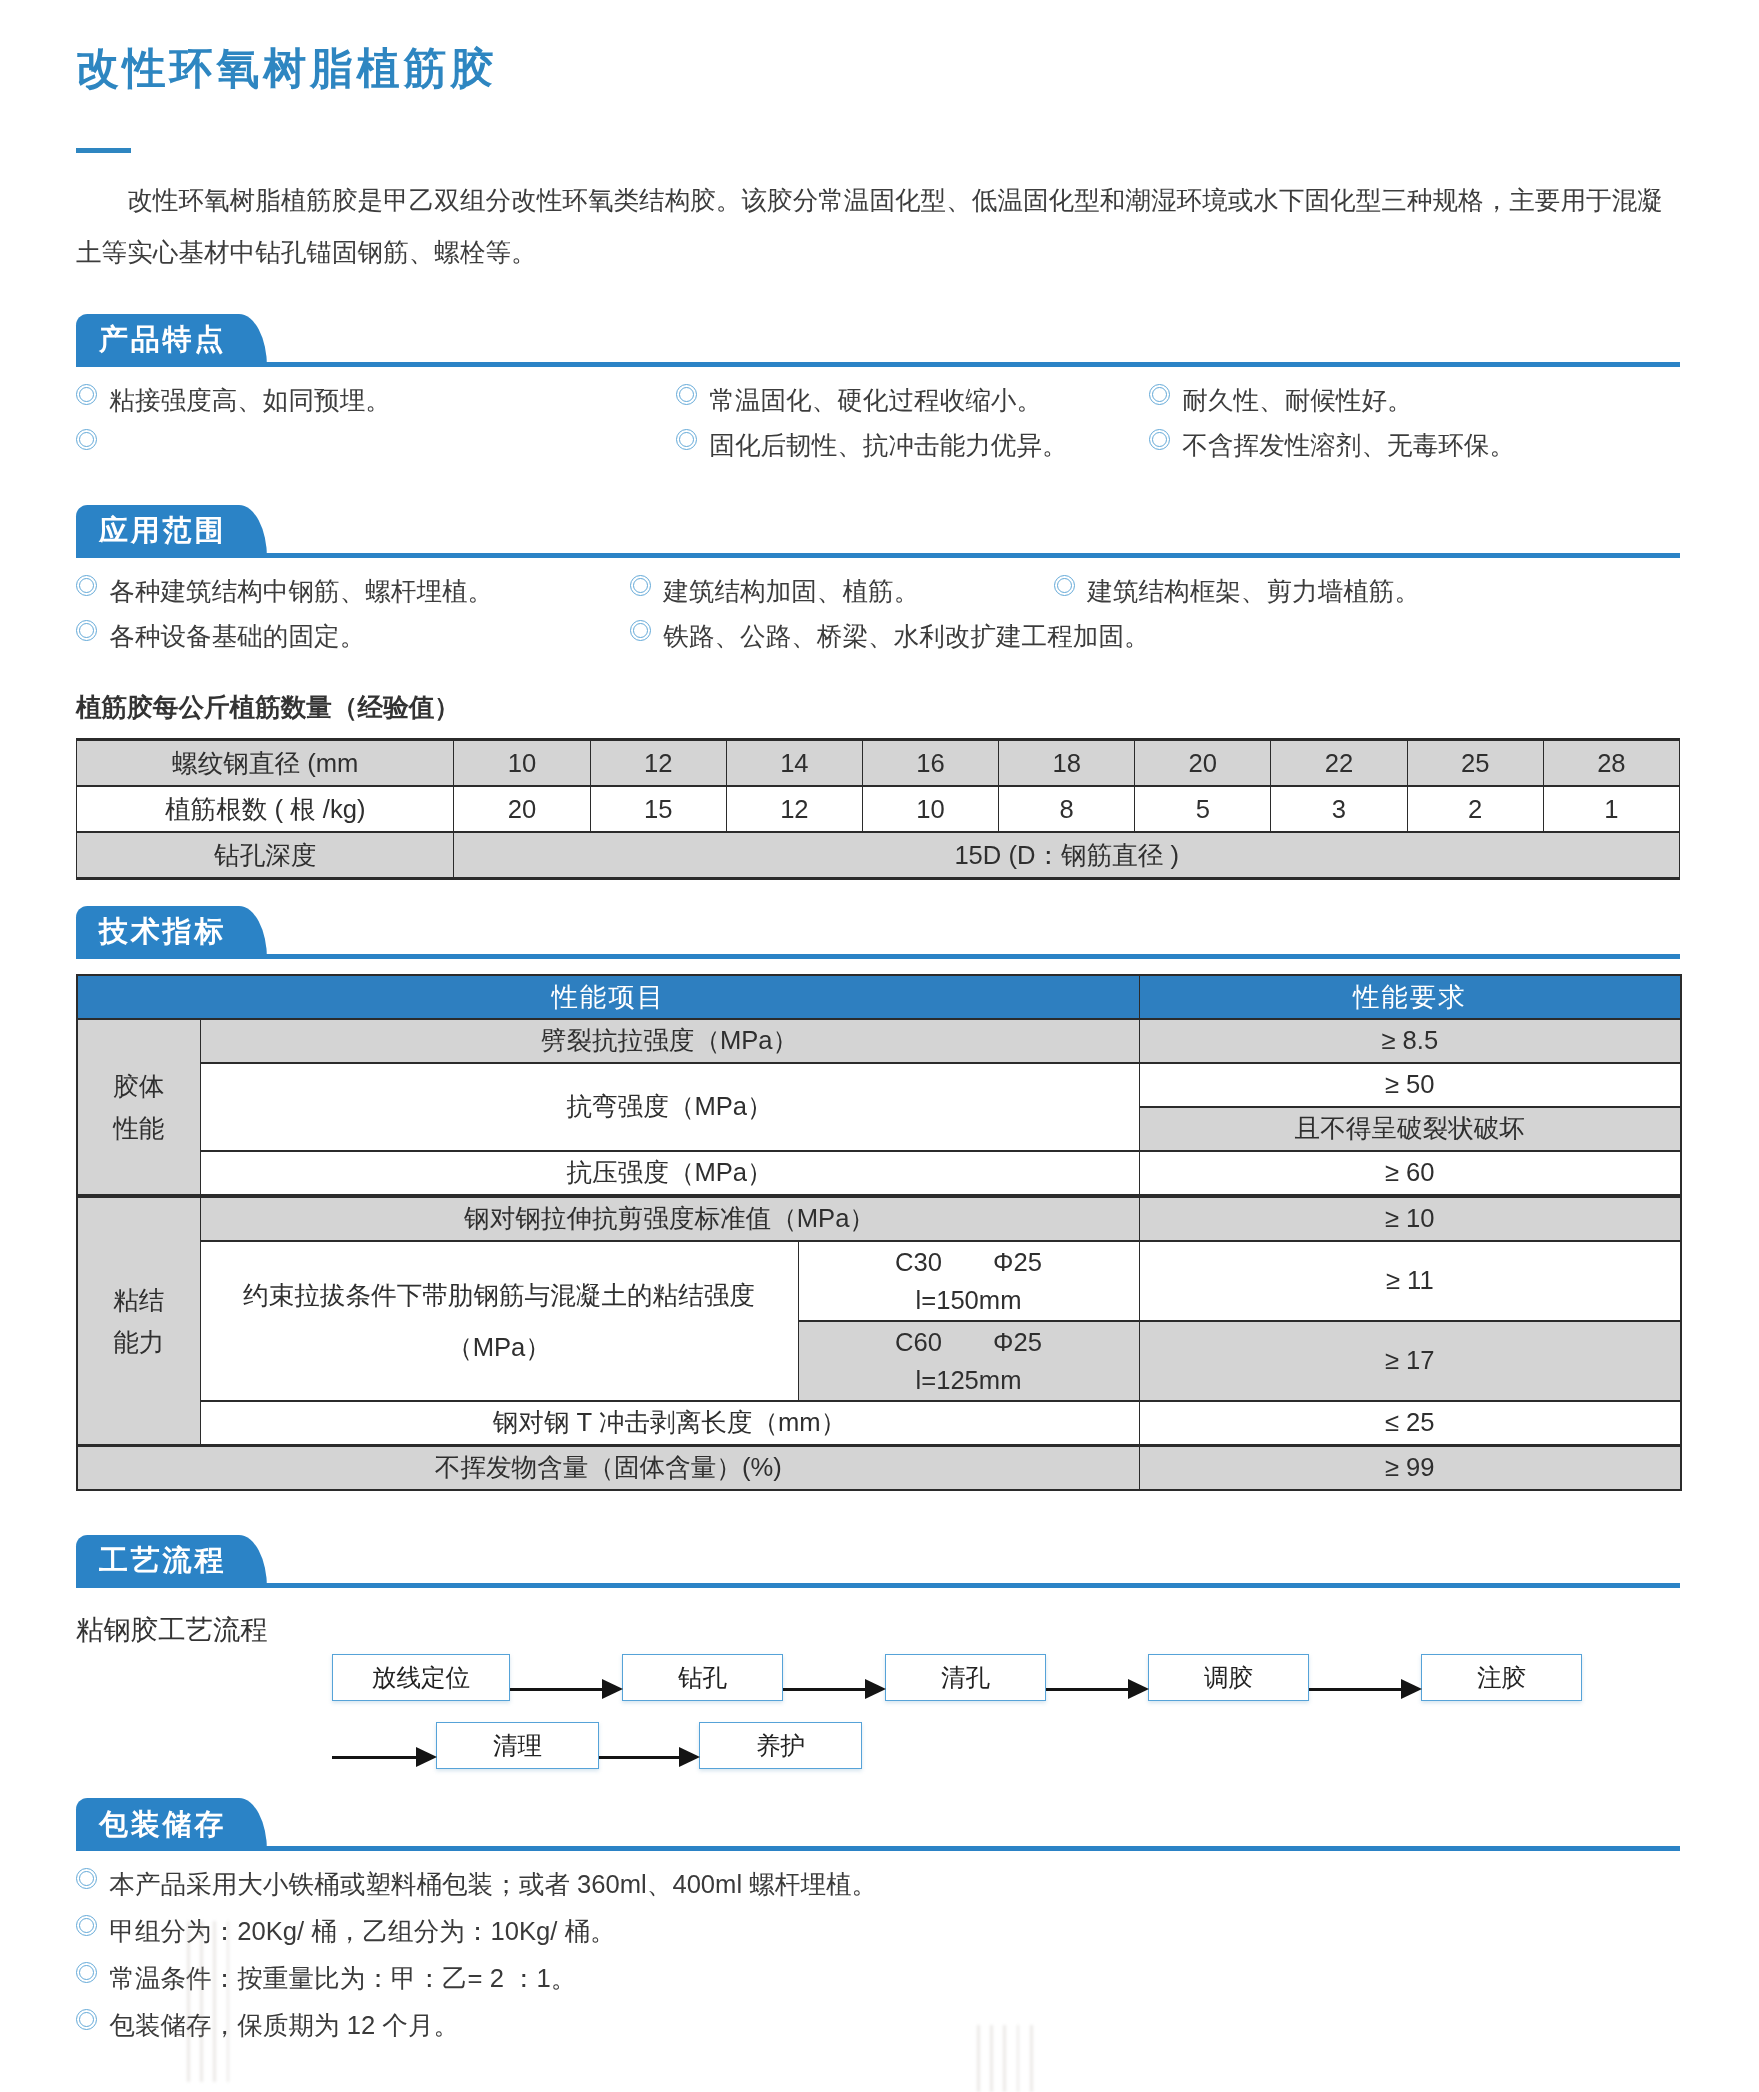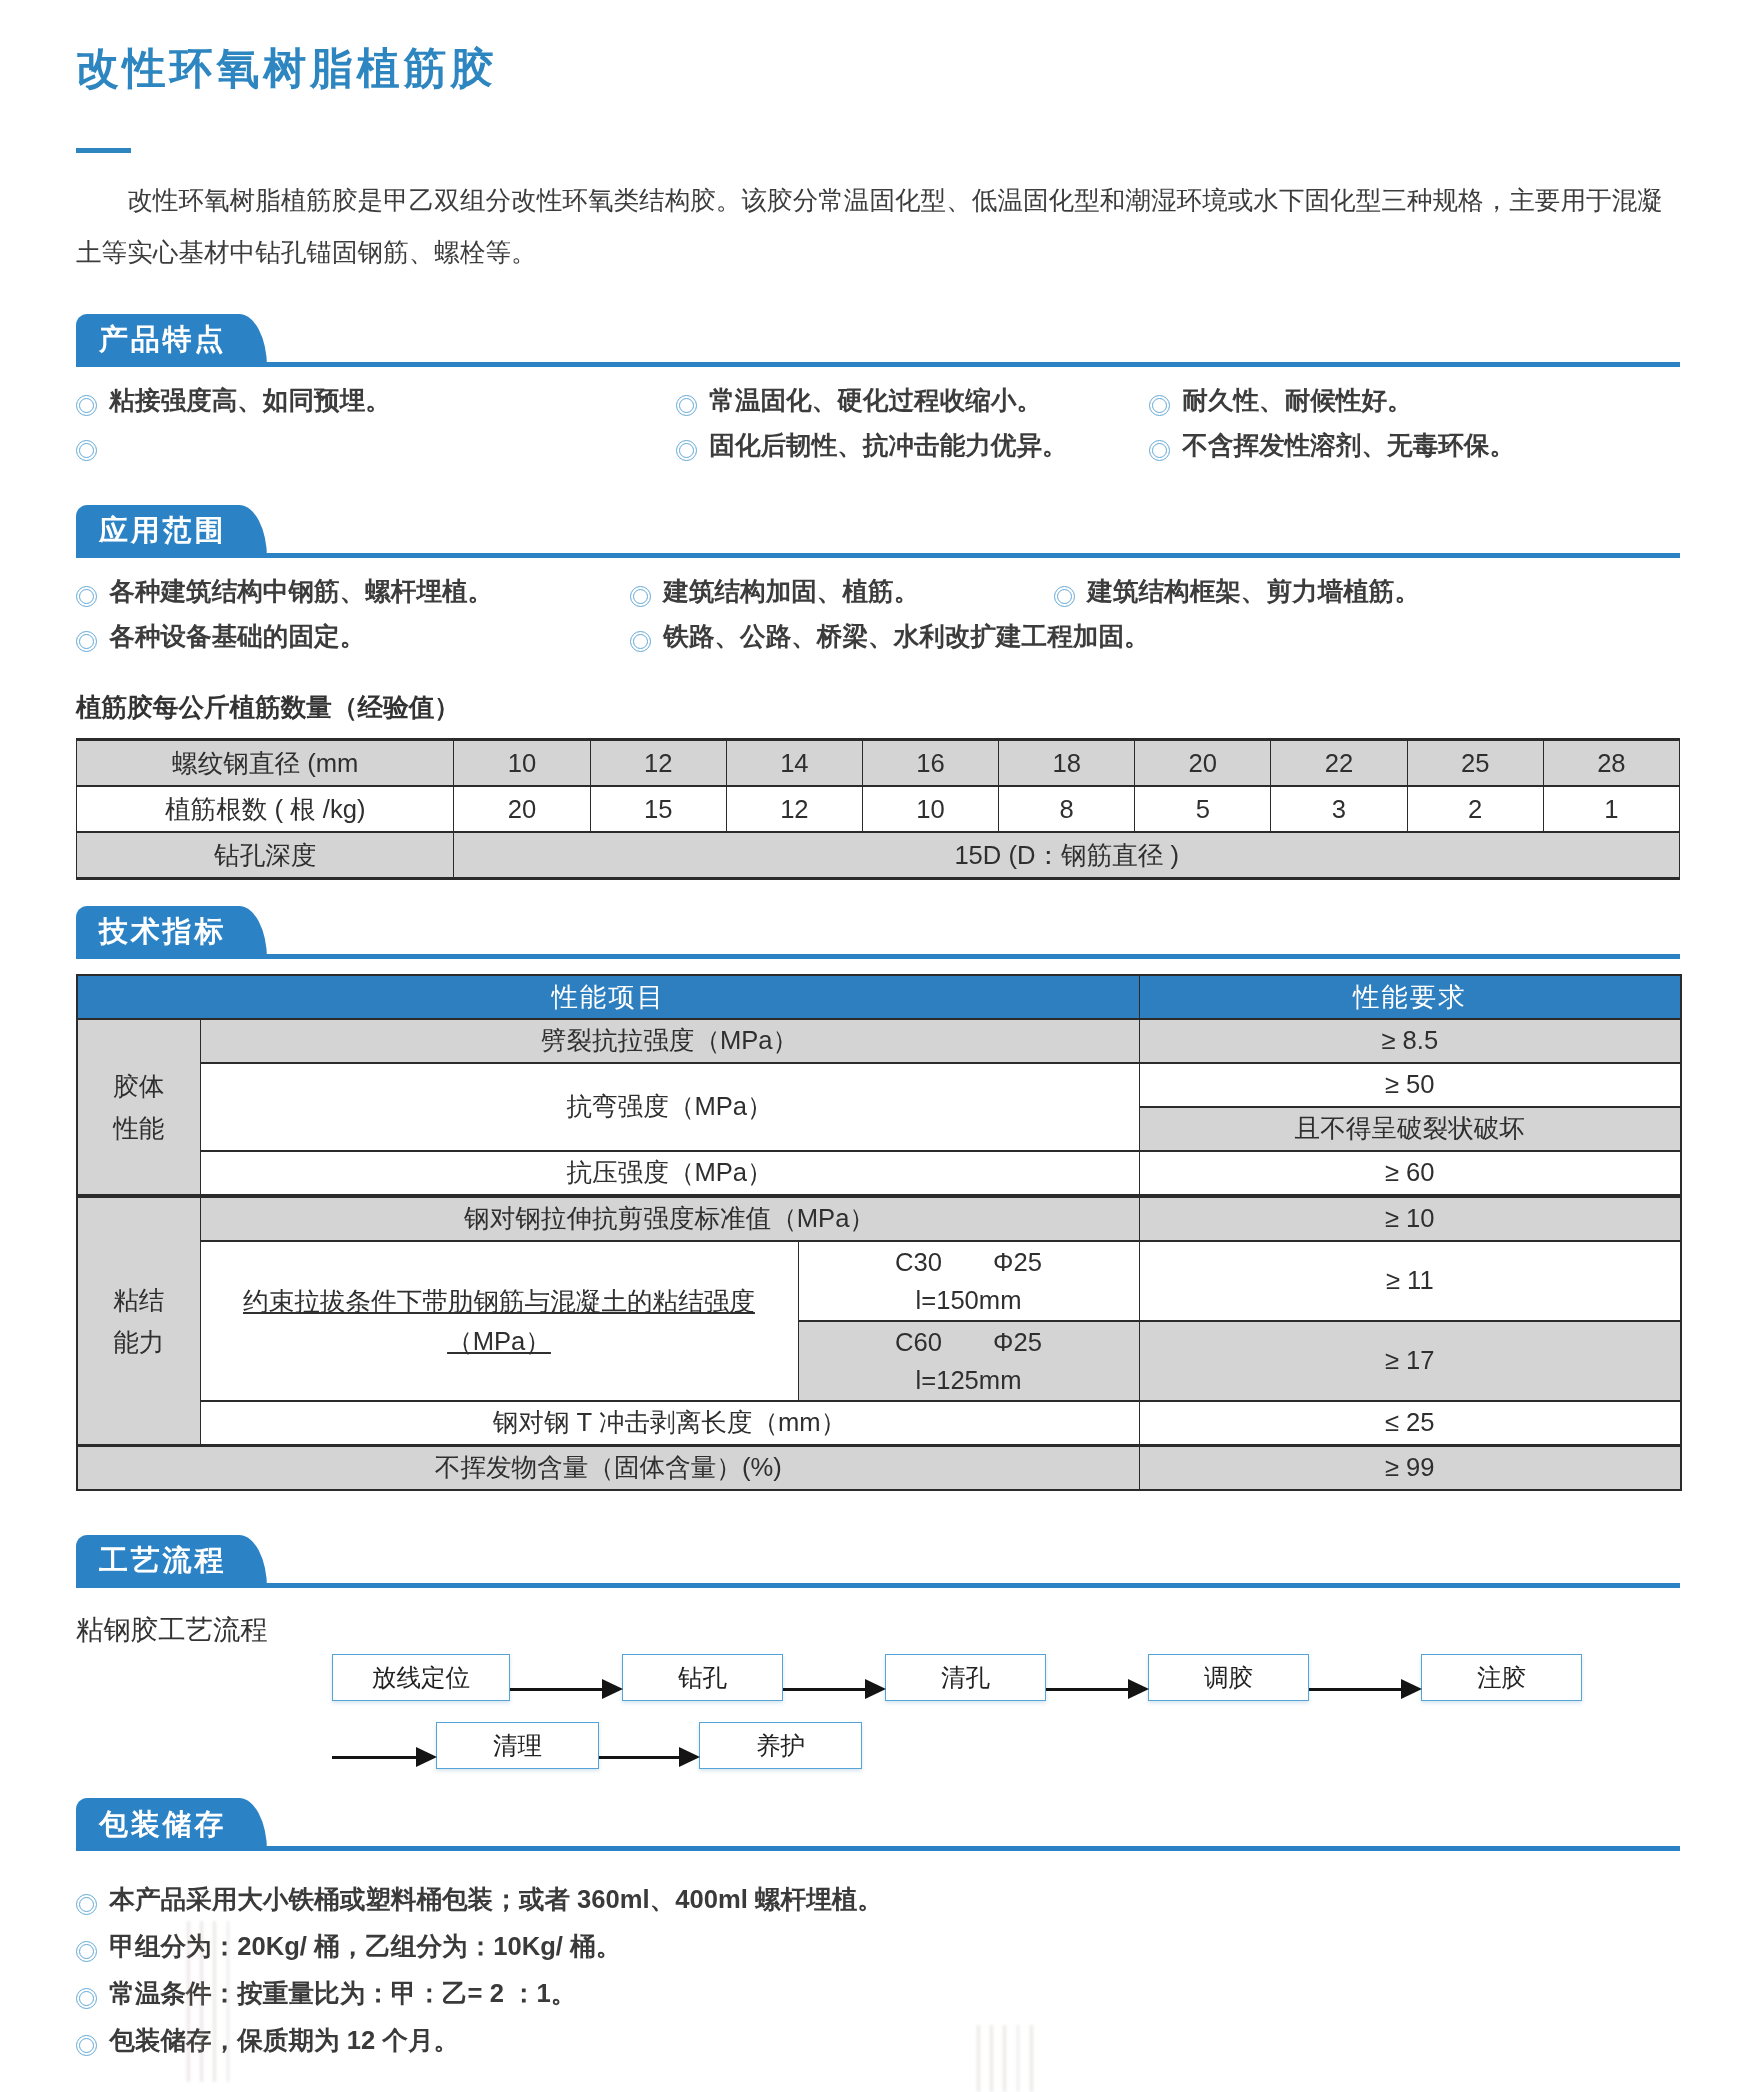--- a/index.html
+++ b/index.html
@@ -19,21 +19,21 @@
   .badge{position:absolute;left:0;top:0;height:53px;display:flex;align-items:center;
          background:#2b83c6;color:#fff;font-size:29px;font-weight:bold;letter-spacing:2.8px;
          padding:0 13.2px 0 23px;border-radius:11.4px 0 0 0;}
   .badge::after{content:"";position:absolute;right:-28px;top:0;width:28px;height:100%;
          background:#2b83c6;border-radius:0 100% 0 0;}
 
   
   .bullets{display:grid;margin-top:17px;row-gap:13.2px;font-size:25.6px;color:#3c3c3c;}
   .bullets.features{grid-template-columns:600px 473px auto;}
   .bullets.apps{grid-template-columns:554px 424px auto;}
-  .bitem{display:flex;align-items:flex-end;line-height:32px;min-height:32px;font-weight:bold;}
+  .bitem{display:flex;align-items:flex-start;line-height:32px;min-height:32px;}
   .bitem .txt{white-space:nowrap;}
   .dot{flex:none;width:19px;height:19px;border:1.9px solid #63a9d8;border-radius:50%;
        position:relative;margin-right:12.3px;}
   .dot::after{content:"";position:absolute;inset:1.9px;border:1.9px solid #63a9d8;border-radius:50%;}
   .span23{grid-column:2 / 4;}
 
   
   .caption{margin-top:38px;font-size:25.6px;font-weight:bold;color:#333;}
   table{border-collapse:collapse;}
   .dosage{width:1604px;margin-top:13.2px;table-layout:fixed;font-size:25.6px;color:#2f2f2f;}
@@ -49,21 +49,21 @@
         border:2.8px solid #2b2b2b;}
   .tech th,.tech td{border:1.9px solid #2b2b2b;border-top-width:2.8px;border-bottom-width:2.8px;
         text-align:center;}
   .tech th{background:#2e7fc0;color:#fff;font-weight:normal;font-size:26.5px;height:40px;
         letter-spacing:1.9px;}
   .tech td{height:40px;}
   .tech tr.tall td{height:76px;}
   .tech tr.sep td{border-top-width:4.7px;margin-left:32px;}
   .tech tr.sep2 td{border-top-width:3.8px;}
   .tech td.group{background:#d4d4d4;padding:0 32px;line-height:42px;}
-  .tech td.propwrap{padding:12px 28px;line-height:40px;text-decoration:underline;}
+  .tech td.propwrap{padding:12px 28px;line-height:52px;}
   .spec{display:flex;flex-direction:column;justify-content:space-between;line-height:38px;}
 
   
   .flow-label{margin-top:24.6px;font-size:27.4px;color:#333;}
   .flow-row{display:flex;align-items:flex-end;}
   .row1{margin:5.7px 0 0 256px;}
   .row2{margin:21px 0 0 256px;}
   .fbox{height:45px;border:1.9px solid #56a3d8;display:flex;align-items:center;justify-content:center;
         font-size:24.6px;color:#222;background:#fff;box-shadow:0 1.9px 3.8px rgba(90,150,190,.25);}
   .w1{width:176px;} .w2{width:159px;} .w3{width:161px;}

